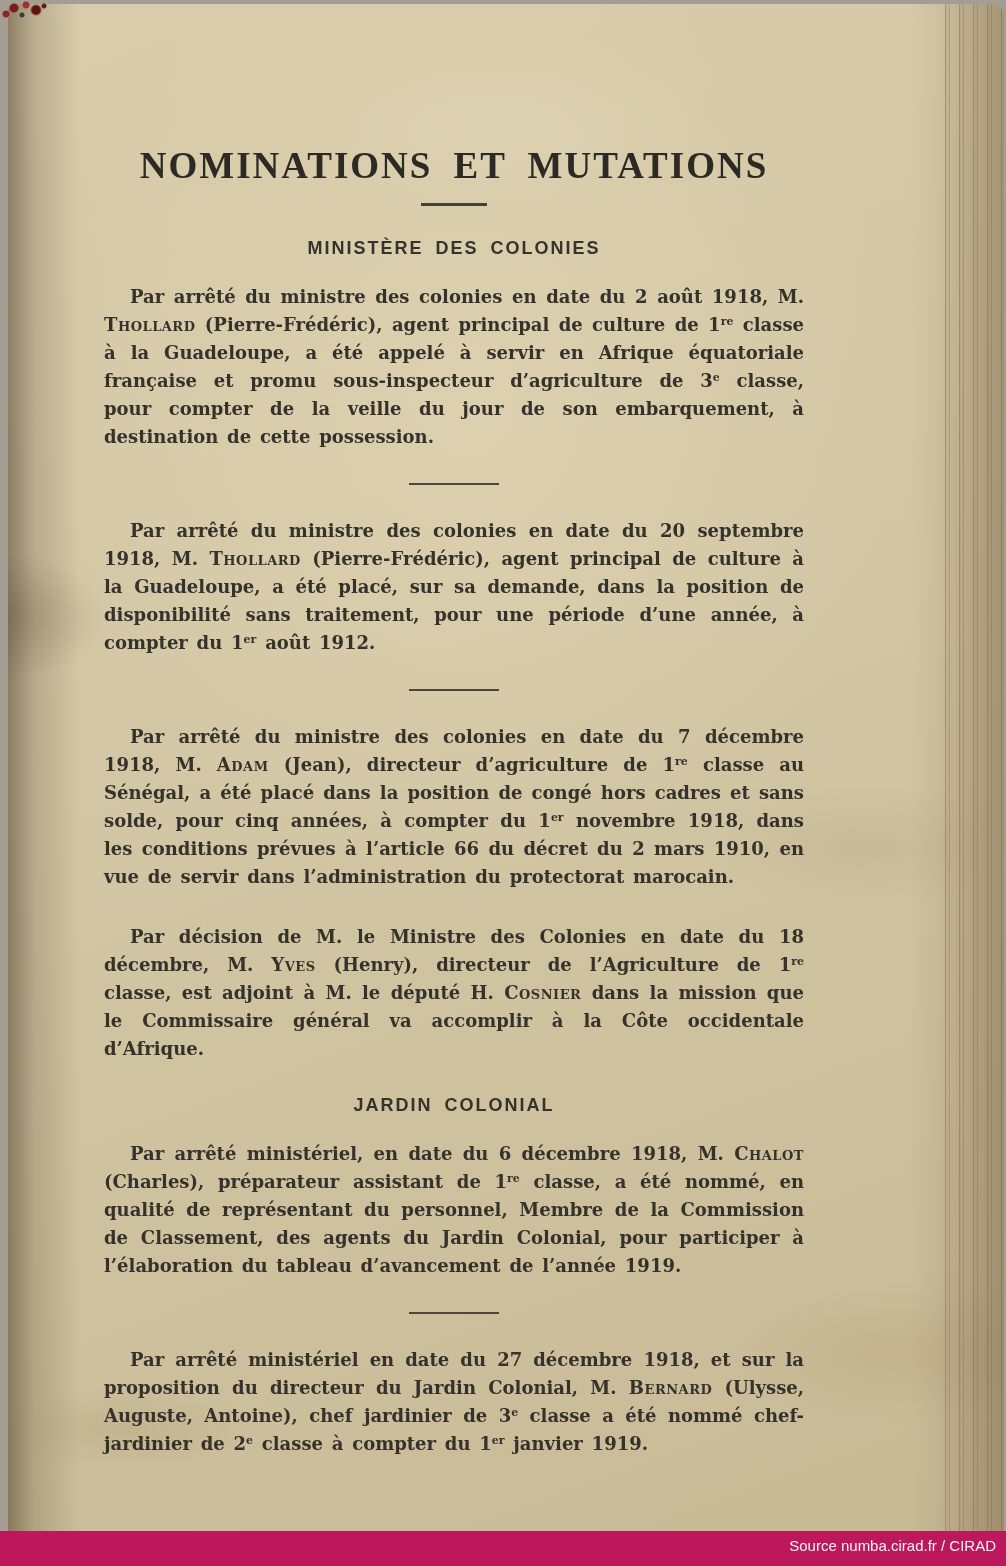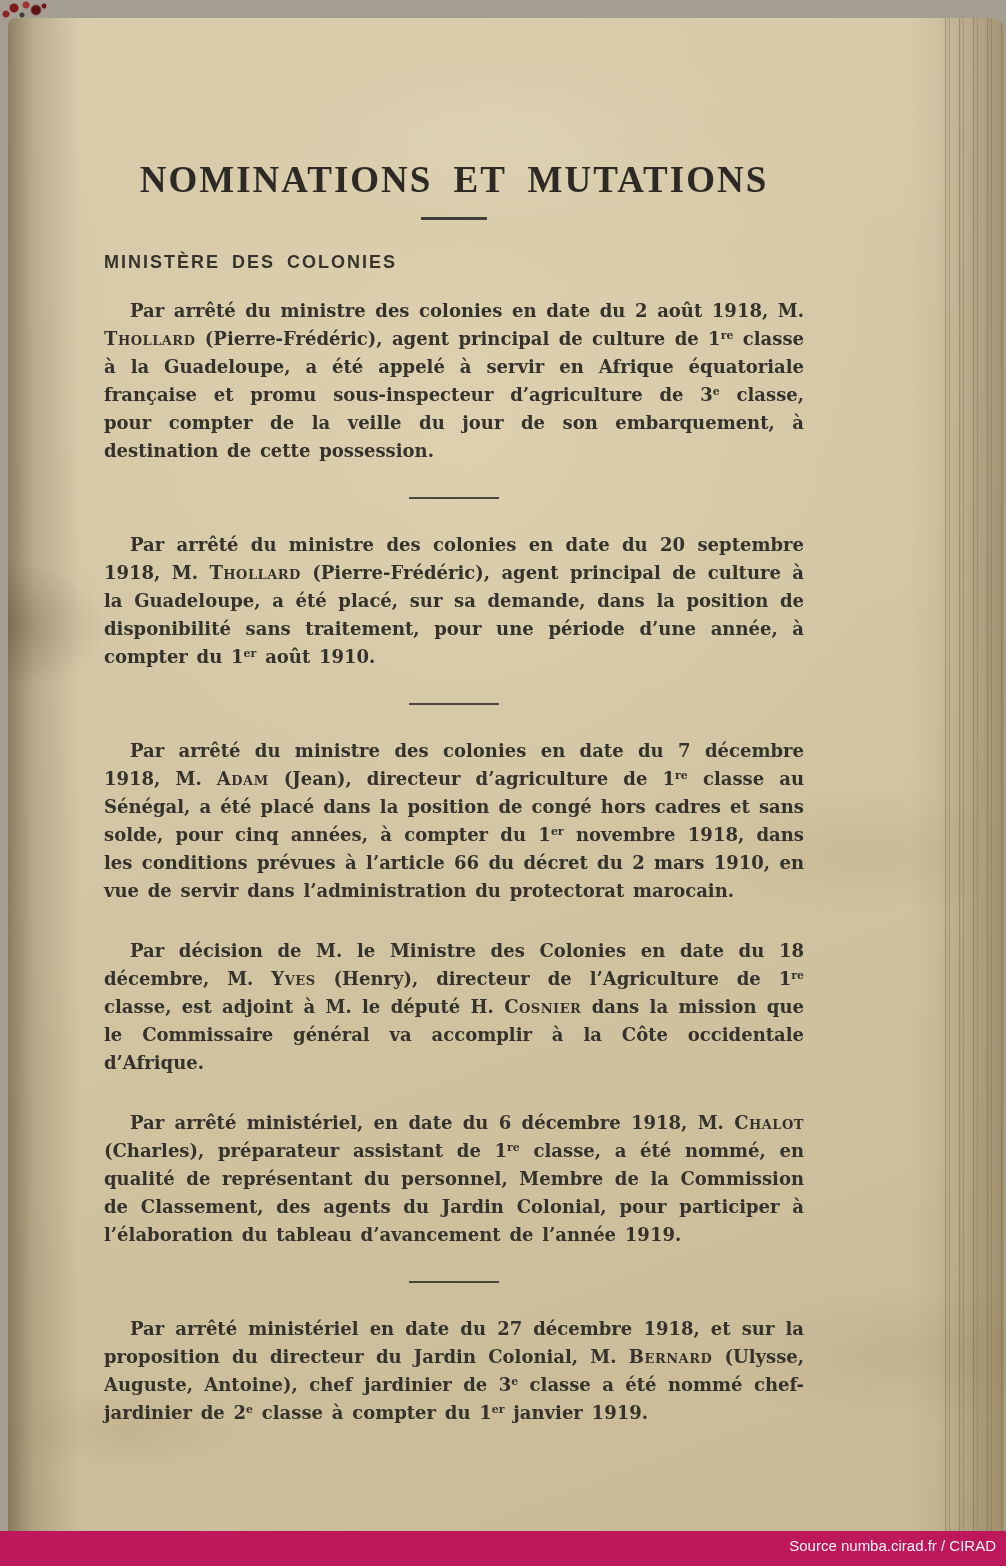--- a/index.html
+++ b/index.html
@@ -18,21 +18,20 @@
   .paper {
     position: absolute;
     left: 8px; top: 4px; right: 2px; bottom: 0;
     border-radius: 8px 12px 0 0;
     background:
       linear-gradient(to right, rgba(70,52,32,.50) 0px, rgba(70,52,32,.20) 26px, rgba(70,52,32,0) 72px),
       radial-gradient(ellipse 140px 90px at 0% 40%, rgba(55,38,20,.22), transparent 70%),
       linear-gradient(to left, rgba(105,88,60,.25) 0px, rgba(105,88,60,0) 95px),
       radial-gradient(ellipse 60% 45% at 46% 26%, #dcd0af 0%, rgba(220,208,175,0) 72%),
       linear-gradient(160deg, #d8ccab 0%, #d3c6a4 45%, #c8ba95 100%);
-    margin-top: 14px;
   }
   
   .page-edges {
     position: absolute; top: 0; right: 0; bottom: 0; width: 64px;
     border-radius: 0 12px 0 0;
     background:
       linear-gradient(to right, rgba(0,0,0,0) 0, rgba(115,96,66,.30) 100%),
       repeating-linear-gradient(90deg,
         rgba(120,100,70,0) 0 5px,
         rgba(120,100,70,.45) 5px 6px,
@@ -78,21 +77,21 @@
     width: 66px;
     border-top: 3px solid #43403a;
     margin: 0 auto 32px auto;
   }
   .section-heading {
     font-family: "Liberation Sans", sans-serif;
     font-weight: 700;
     font-size: 18px;
     letter-spacing: 2px;
     word-spacing: 5px;
-    text-align: left;
+    text-align: center;
     color: #36332d;
     margin: 8px 0 24px 0;
   }
   .paragraph {
     font-size: 18px;
     line-height: 28px;
     text-align: justify;
     text-indent: 26px;
     word-spacing: 2.5px;
     margin: 0 0 32px 0;
@@ -129,27 +128,28 @@
 
     <main class="content">
       <h1 class="title">NOMINATIONS ET MUTATIONS</h1>
       <div class="title-rule"></div>
 
       <h2 class="section-heading">MINISTÈRE DES COLONIES</h2>
 
       <p class="paragraph"><span>Par arrêté du ministre des colonies en date du 2 août 1918, M. </span><span class="sc">Thollard</span><span> (Pierre-Frédéric), agent principal de culture de 1</span><span class="sup">re</span><span> classe à la Guadeloupe, a été appelé à servir en Afrique équatoriale française et promu sous-inspecteur d’agriculture de 3</span><span class="sup">e</span><span> classe, pour compter de la veille du jour de son embarquement, à destination de cette possession.</span></p>
       <div class="divider"></div>
 
-      <p class="paragraph"><span>Par arrêté du ministre des colonies en date du 20 septembre 1918, M. </span><span class="sc">Thollard</span><span> (Pierre-Frédéric), agent principal de culture à la Guadeloupe, a été placé, sur sa demande, dans la position de disponibilité sans traitement, pour une période d’une année, à compter du 1</span><span class="sup">er</span><span> août 1910.</span></p>
+      <p class="paragraph"><span>Par arrêté du ministre des colonies en date du 20 septembre 1918, M. </span><span class="sc">Thollard</span><span> (Pierre-Frédéric), agent principal de culture à la Guadeloupe, a été placé, sur sa demande, dans la position de disponibilité sans traitement, pour une période d’une année, à compter du 1</span><span class="sup">er</span><span> août 1912.</span></p>
       <div class="divider"></div>
 
       <p class="paragraph"><span>Par arrêté du ministre des colonies en date du 7 décembre 1918, M. </span><span class="sc">Adam</span><span> (Jean), directeur d’agriculture de 1</span><span class="sup">re</span><span> classe au Sénégal, a été placé dans la position de congé hors cadres et sans solde, pour cinq années, à compter du 1</span><span class="sup">er</span><span> novembre 1918, dans les conditions prévues à l’article 66 du décret du 2 mars 1910, en vue de servir dans l’administration du protectorat marocain.</span></p>
 
       <p class="paragraph"><span>Par décision de M. le Ministre des Colonies en date du 18 décembre, M. </span><span class="sc">Yves</span><span> (Henry), directeur de l’Agriculture de 1</span><span class="sup">re</span><span> classe, est adjoint à M. le député H. </span><span class="sc">Cosnier</span><span> dans la mission que le Commissaire général va accomplir à la Côte occidentale d’Afrique.</span></p>
 
+      <h2 class="section-heading">JARDIN COLONIAL</h2>
 
       <p class="paragraph"><span>Par arrêté ministériel, en date du 6 décembre 1918, M. </span><span class="sc">Chalot</span><span> (Charles), préparateur assistant de 1</span><span class="sup">re</span><span> classe, a été nommé, en qualité de représentant du personnel, Membre de la Commission de Classement, des agents du Jardin Colonial, pour participer à l’élaboration du tableau d’avancement de l’année 1919.</span></p>
       <div class="divider"></div>
 
       <p class="paragraph"><span>Par arrêté ministériel en date du 27 décembre 1918, et sur la proposition du directeur du Jardin Colonial, M. </span><span class="sc">Bernard</span><span> (Ulysse, Auguste, Antoine), chef jardinier de 3</span><span class="sup">e</span><span> classe a été nommé chef-jardinier de 2</span><span class="sup">e</span><span> classe à compter du 1</span><span class="sup">er</span><span> janvier 1919.</span></p>
     </main>
   </div>
 </div>
 
 <div class="source-bar">

